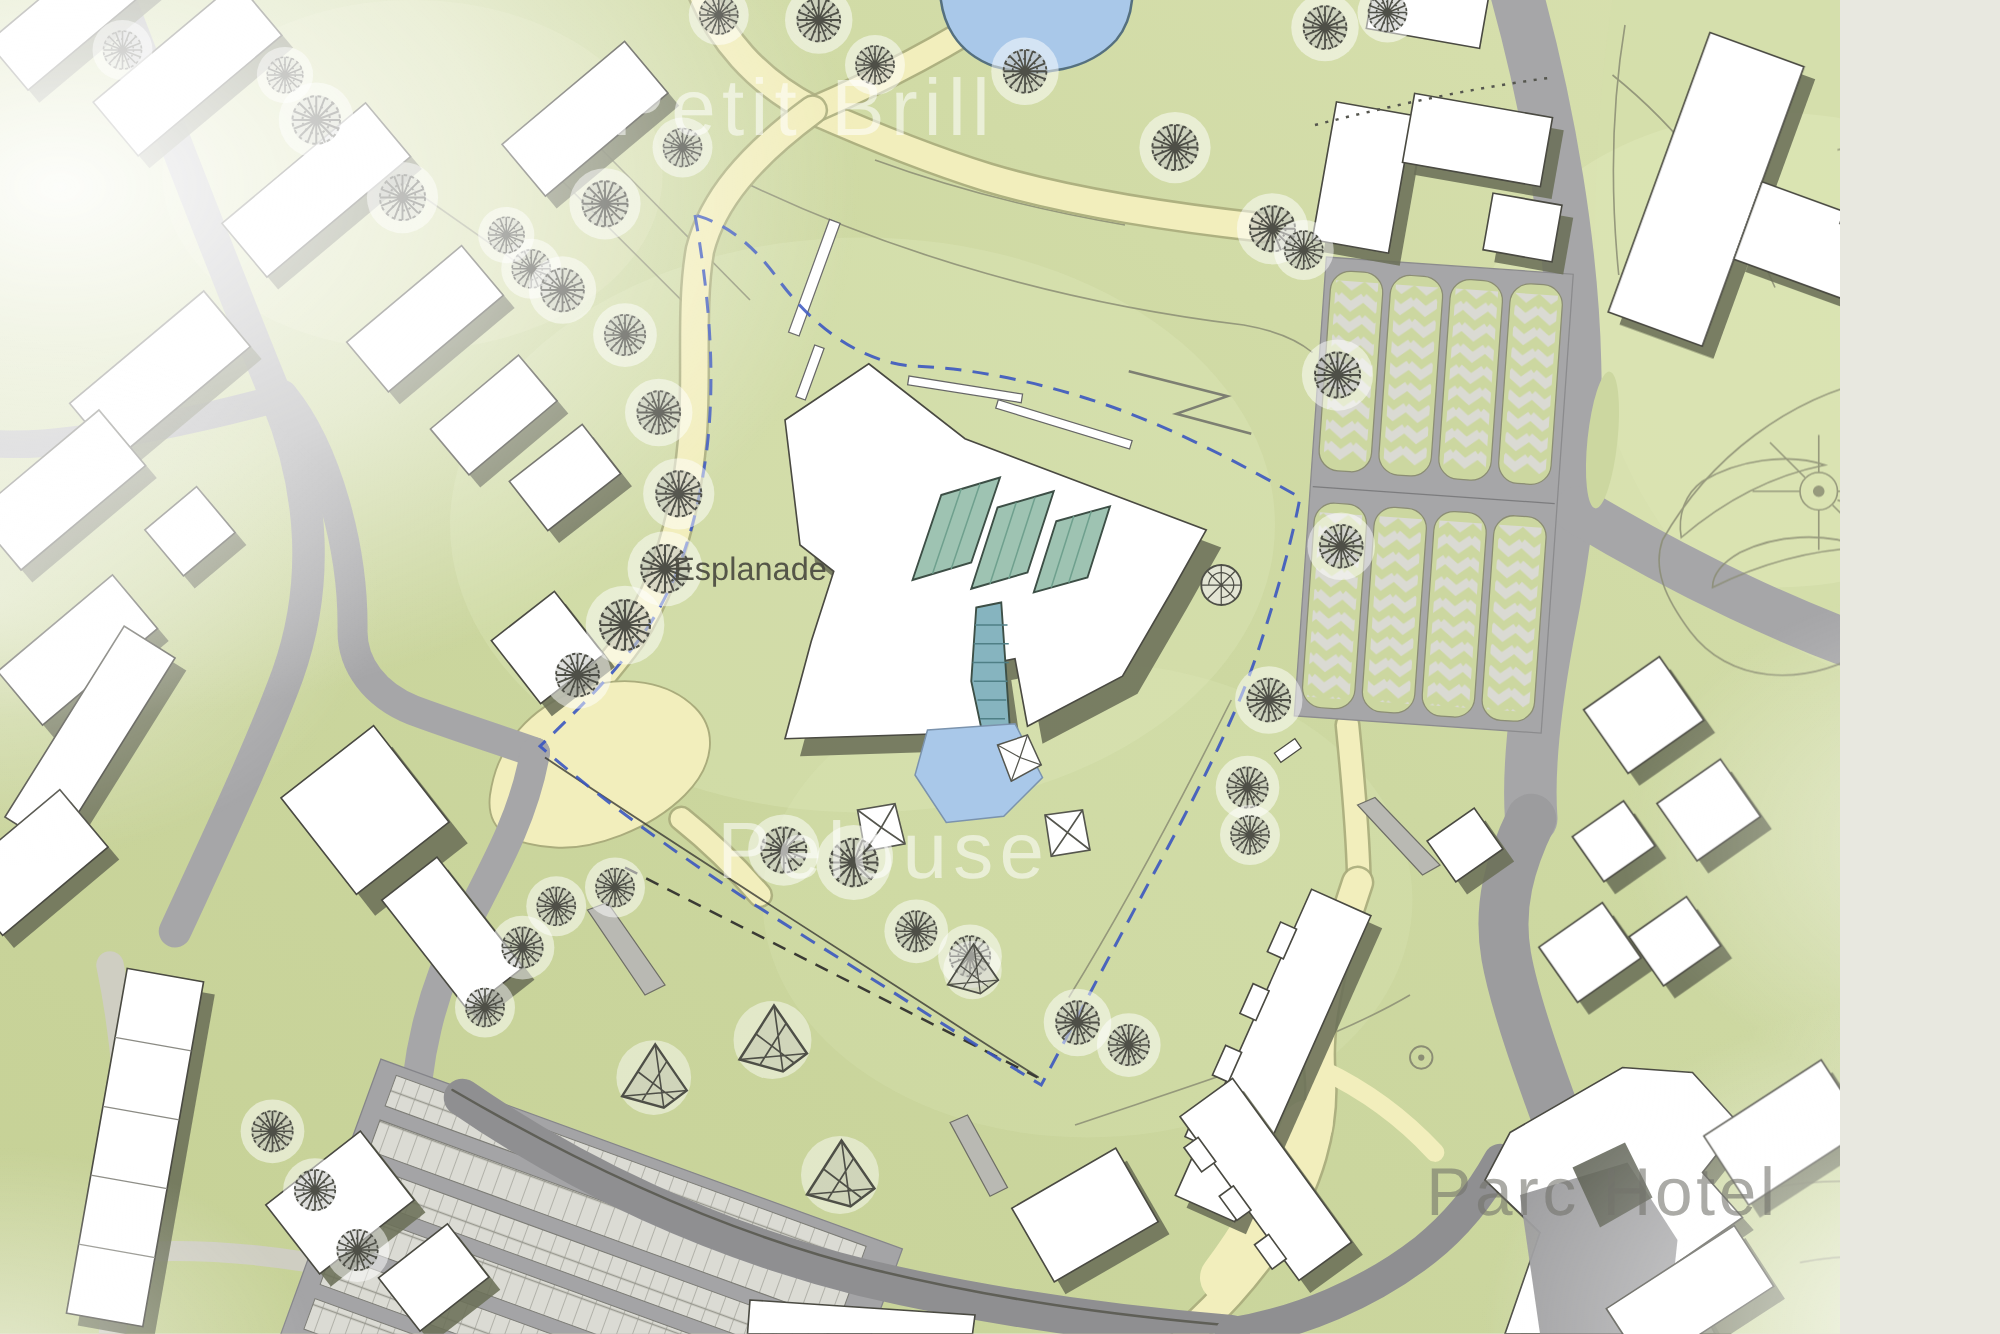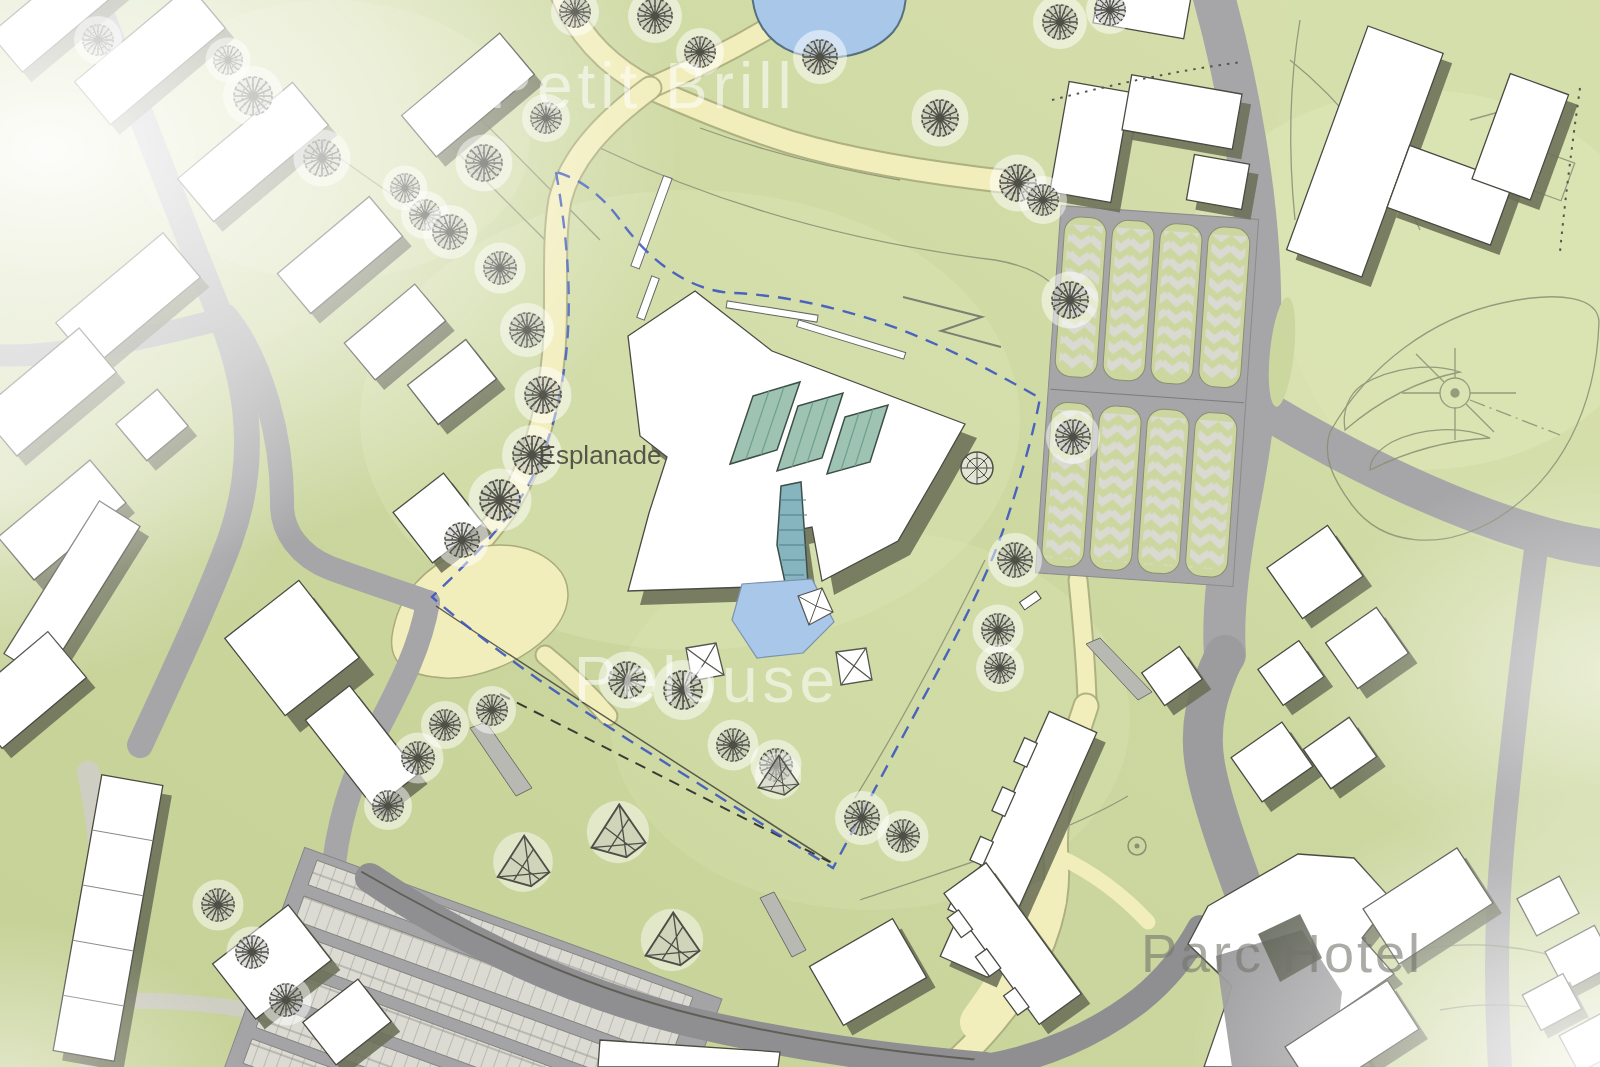--- a/index.html
+++ b/index.html
@@ -1,16 +1,16 @@
 <!DOCTYPE html>
 <html><head>
 <meta charset="utf-8">
 <style>
   html,body{margin:0;padding:0;background:#e8e8e0;}
-  .stage{position:relative;width:1600px;height:1067px;overflow:hidden;font-family:"Liberation Sans",sans-serif;}
+  .stage{position:relative;width:1472px;height:1067px;overflow:hidden;font-family:"Liberation Sans",sans-serif;}
   svg{display:block}
   .bw{fill:#ffffff;stroke:#4a4a42;stroke-width:1.3}
   .bs{fill:#6b7058;opacity:.88;stroke:none}
   .ol{stroke:#8b8d74;fill:none;stroke-width:1.3;opacity:.85}
   .road{stroke:#a6a6a8;fill:none}
   .roadd{stroke:#8f8f91;fill:none}
   .roadp{stroke:#cfcec2;fill:none}
   .yelo{stroke:#aaac7c;fill:none;opacity:.9}
   .yel{stroke:#f2eebc;fill:none}
   .lblbig{font-size:64px;fill:#ffffff;opacity:.55;letter-spacing:5px}

